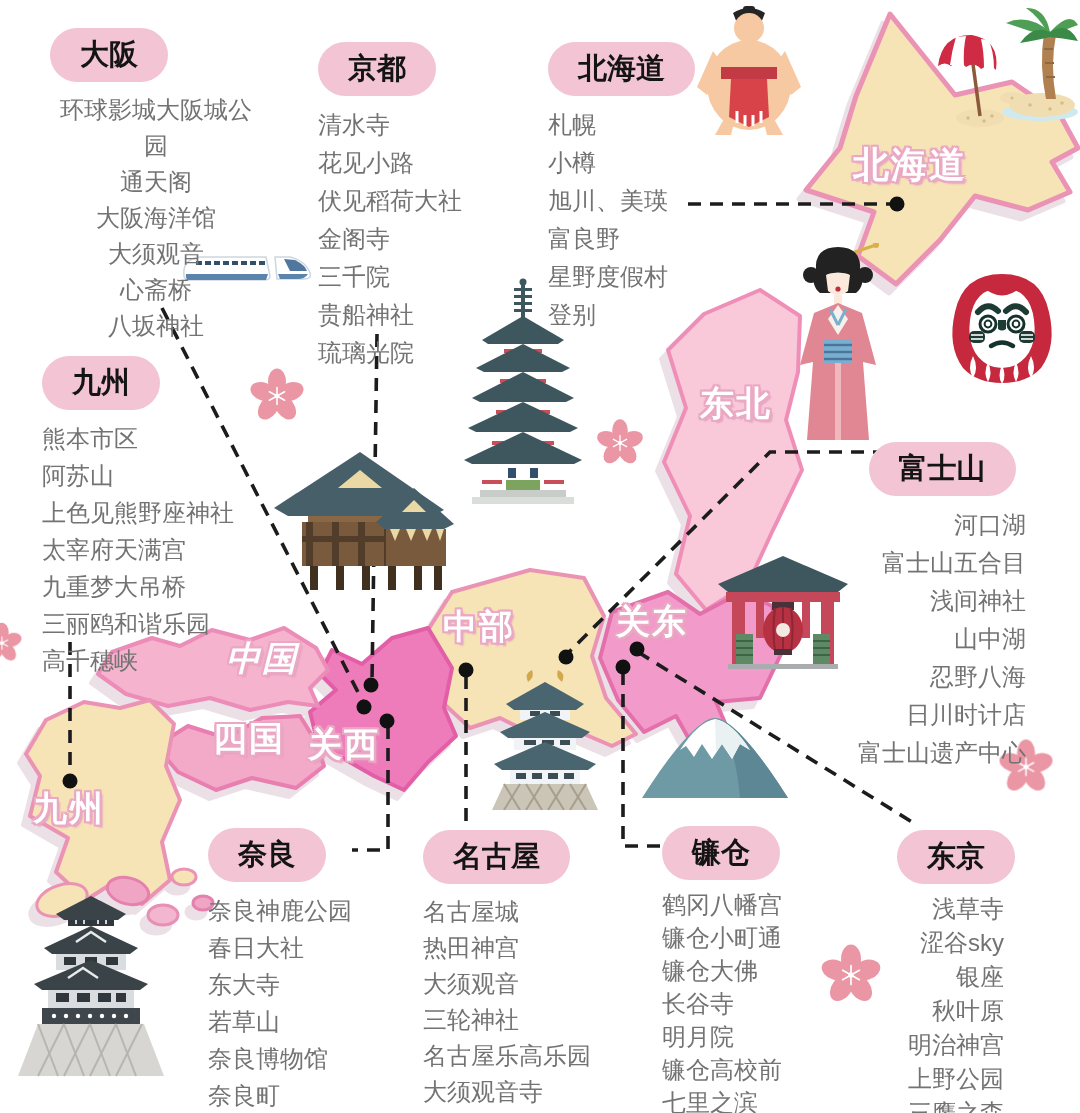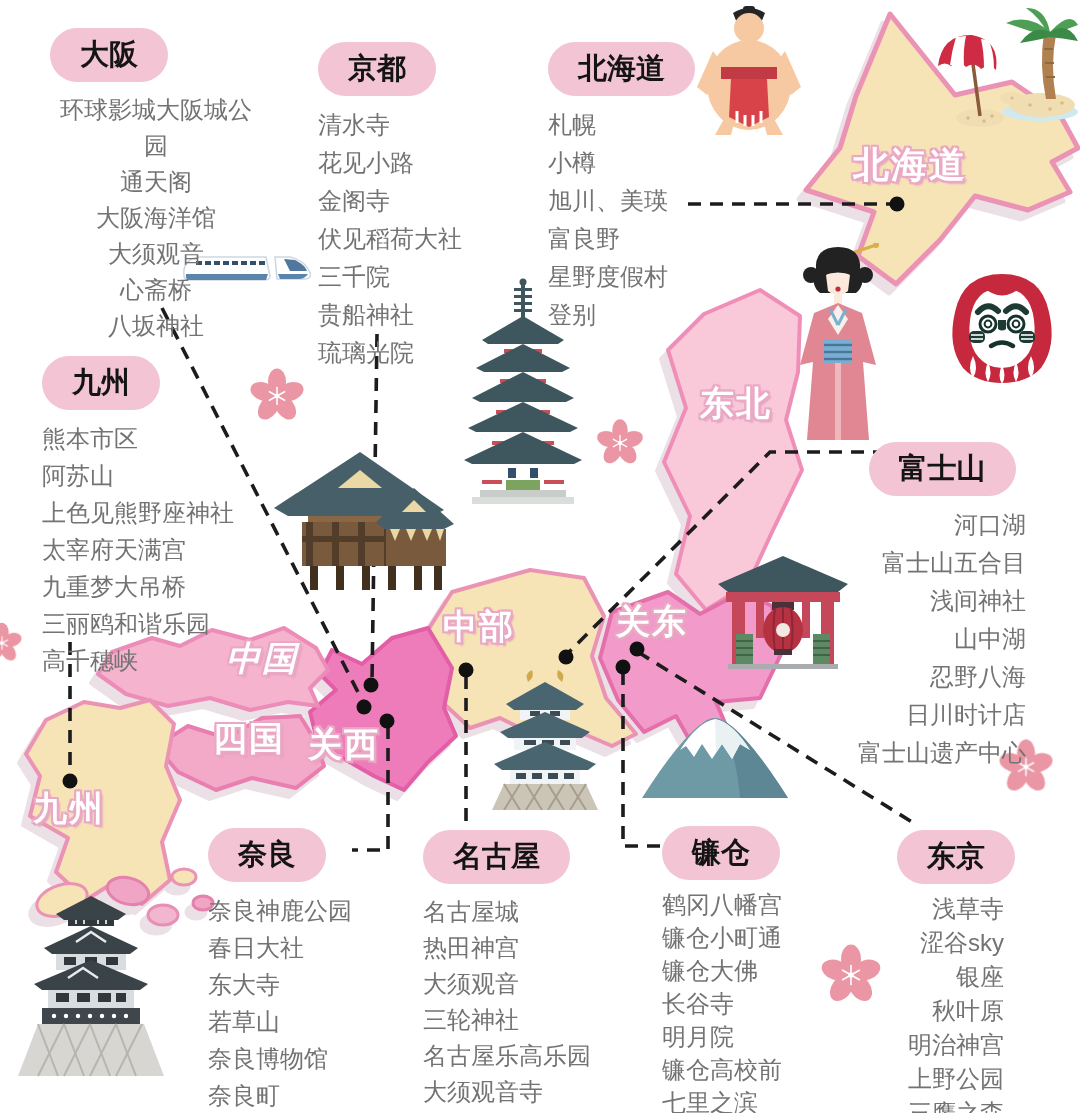--- a/index.html
+++ b/index.html
@@ -499,22 +499,22 @@
         <li>大须观音</li>
         <li>心斋桥</li>
         <li>八坂神社</li>
       </ul>
   </div>
   <div class="callout" id="co-kyoto">
     <div class="pill">京都</div>
     <ul class="co-list">
         <li>清水寺</li>
         <li>花见小路</li>
+        <li>伏见稻荷大社</li>
         <li>金阁寺</li>
-        <li>伏见稻荷大社</li>
         <li>三千院</li>
         <li>贵船神社</li>
         <li>琉璃光院</li>
       </ul>
   </div>
   <div class="callout" id="co-hokkaido">
     <div class="pill">北海道</div>
     <ul class="co-list">
         <li>札幌</li>
         <li>小樽</li>

